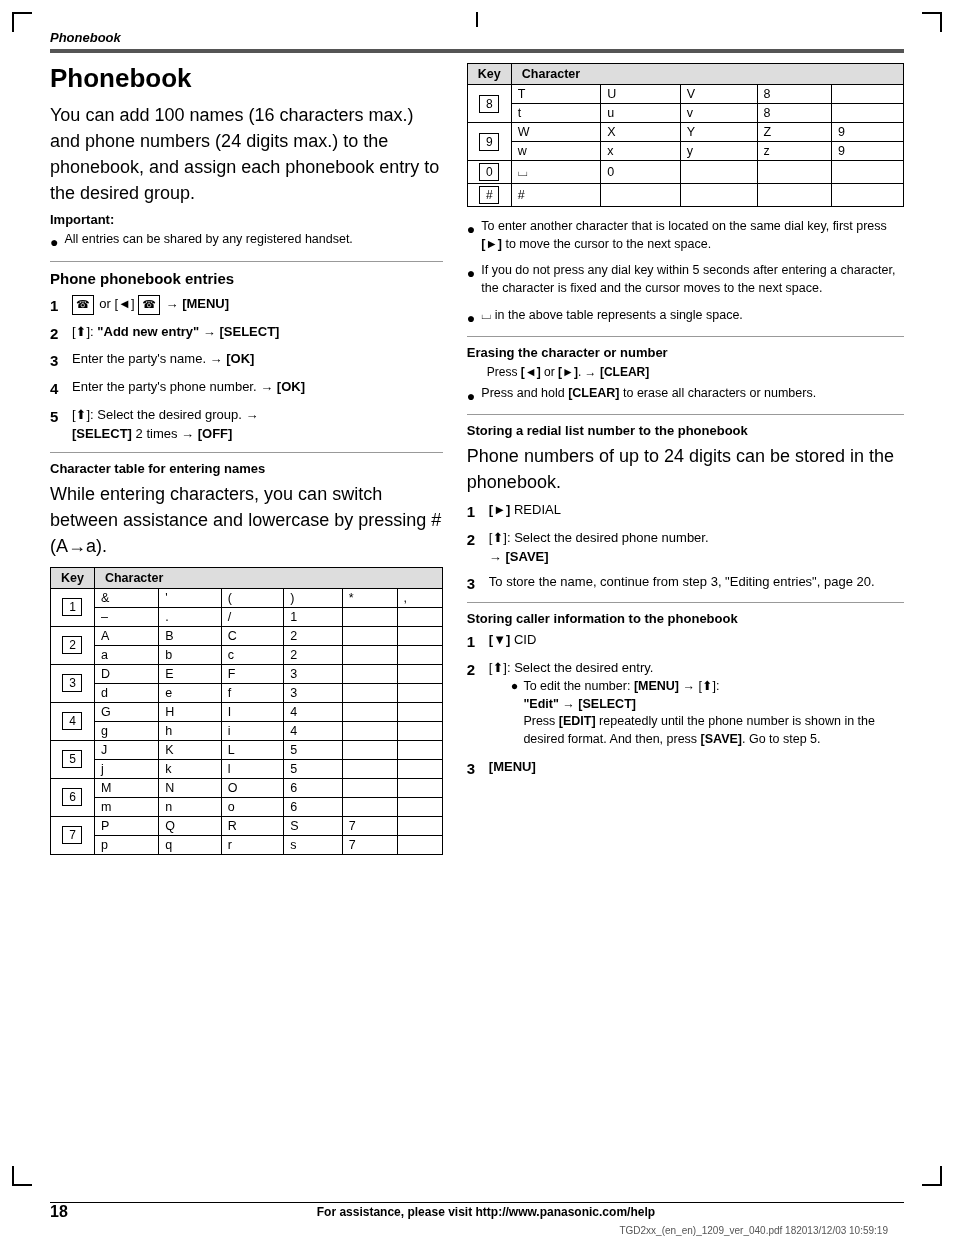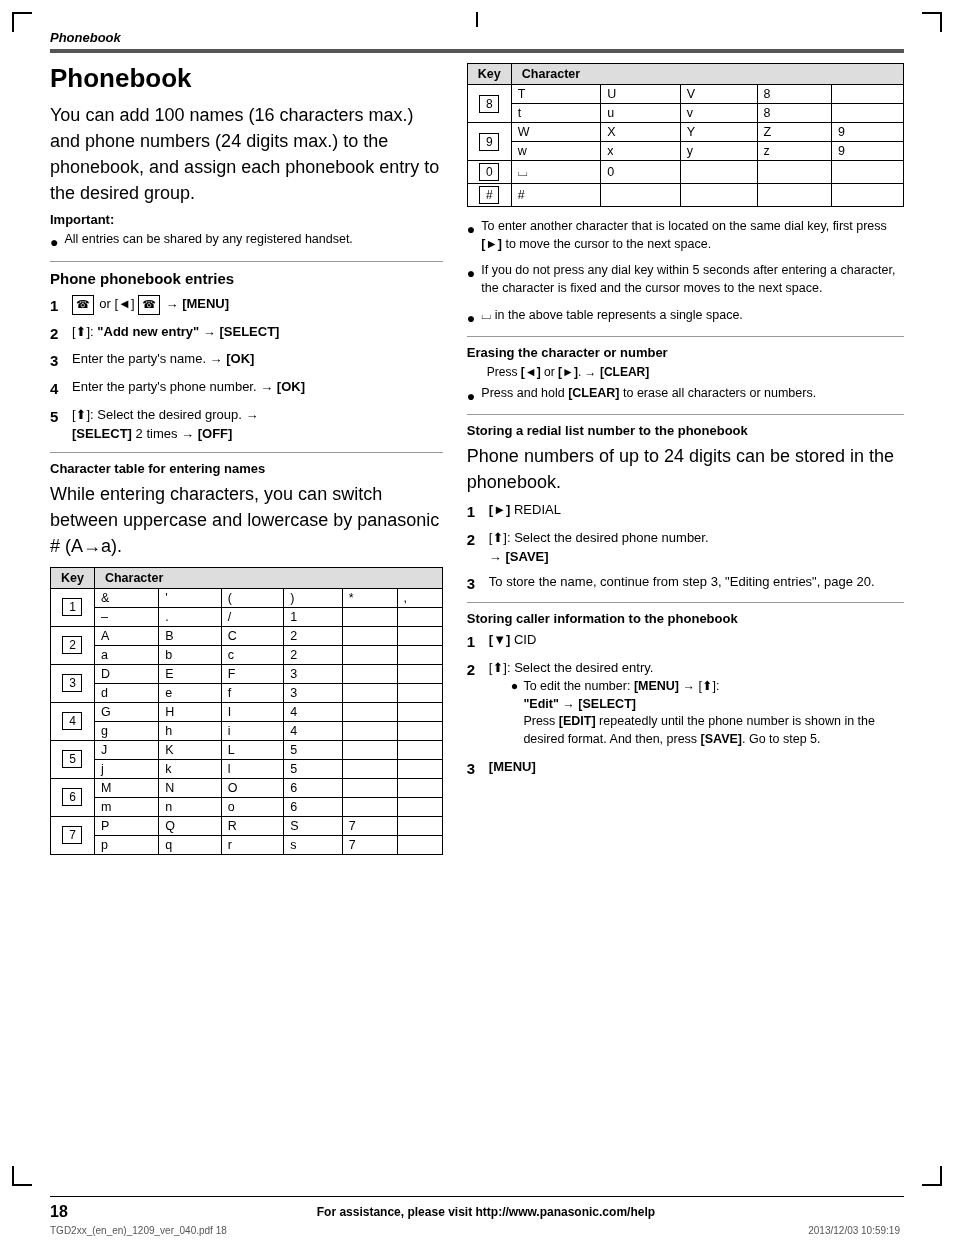--- a/index.html
+++ b/index.html
@@ -202,21 +202,20 @@
       font-size: 14px;
     }
 
     
     .footer {
       position: absolute;
       bottom: 20px;
       left: 50px;
       right: 50px;
       border-top: 1px solid #000;
-      padding-top: 6px;
       display: flex;
       justify-content: space-between;
       align-items: center;
       font-size: 12px;
     }
 
     .footer-page-num {
       font-size: 16px;
       font-weight: bold;
     }
@@ -224,26 +223,25 @@
     .footer-center {
       font-weight: bold;
       font-size: 12px;
     }
 
     
     .doc-info {
       position: absolute;
       bottom: 5px;
       left: 50px;
-      right: 54px;
+      right: 66px;
       display: flex;
-      justify-content: space-between;
+      justify-content: flex-end;
       font-size: 10px;
       color: #555;
-      gap: 48px;
     }
 
     .sub-bullet {
       display: flex;
       align-items: flex-start;
       margin-left: 22px;
       margin-bottom: 4px;
       font-size: 12.5px;
       line-height: 1.4;
     }
@@ -314,21 +312,21 @@
         <span class="step-number">5</span>
         <span class="step-content">
           [⬆]: Select the desired group. →<br>
           <kbd>[SELECT]</kbd> 2 times → <kbd>[OFF]</kbd>
         </span>
       </div>
 
       <div class="divider-thin"></div>
 
       <div class="subsection-heading">Character table for entering names</div>
-      <div class="intro-text">While entering characters, you can switch between uppercase and lowercase by panasonic # (A→a).</div>
+      <div class="intro-text">While entering characters, you can switch between assistance and lowercase by pressing # (A→a).</div>
 
       <table class="char-table">
         <thead>
           <tr>
             <th class="key-cell">Key</th>
             <th colspan="6">Character</th>
           </tr>
         </thead>
         <tbody>
 

